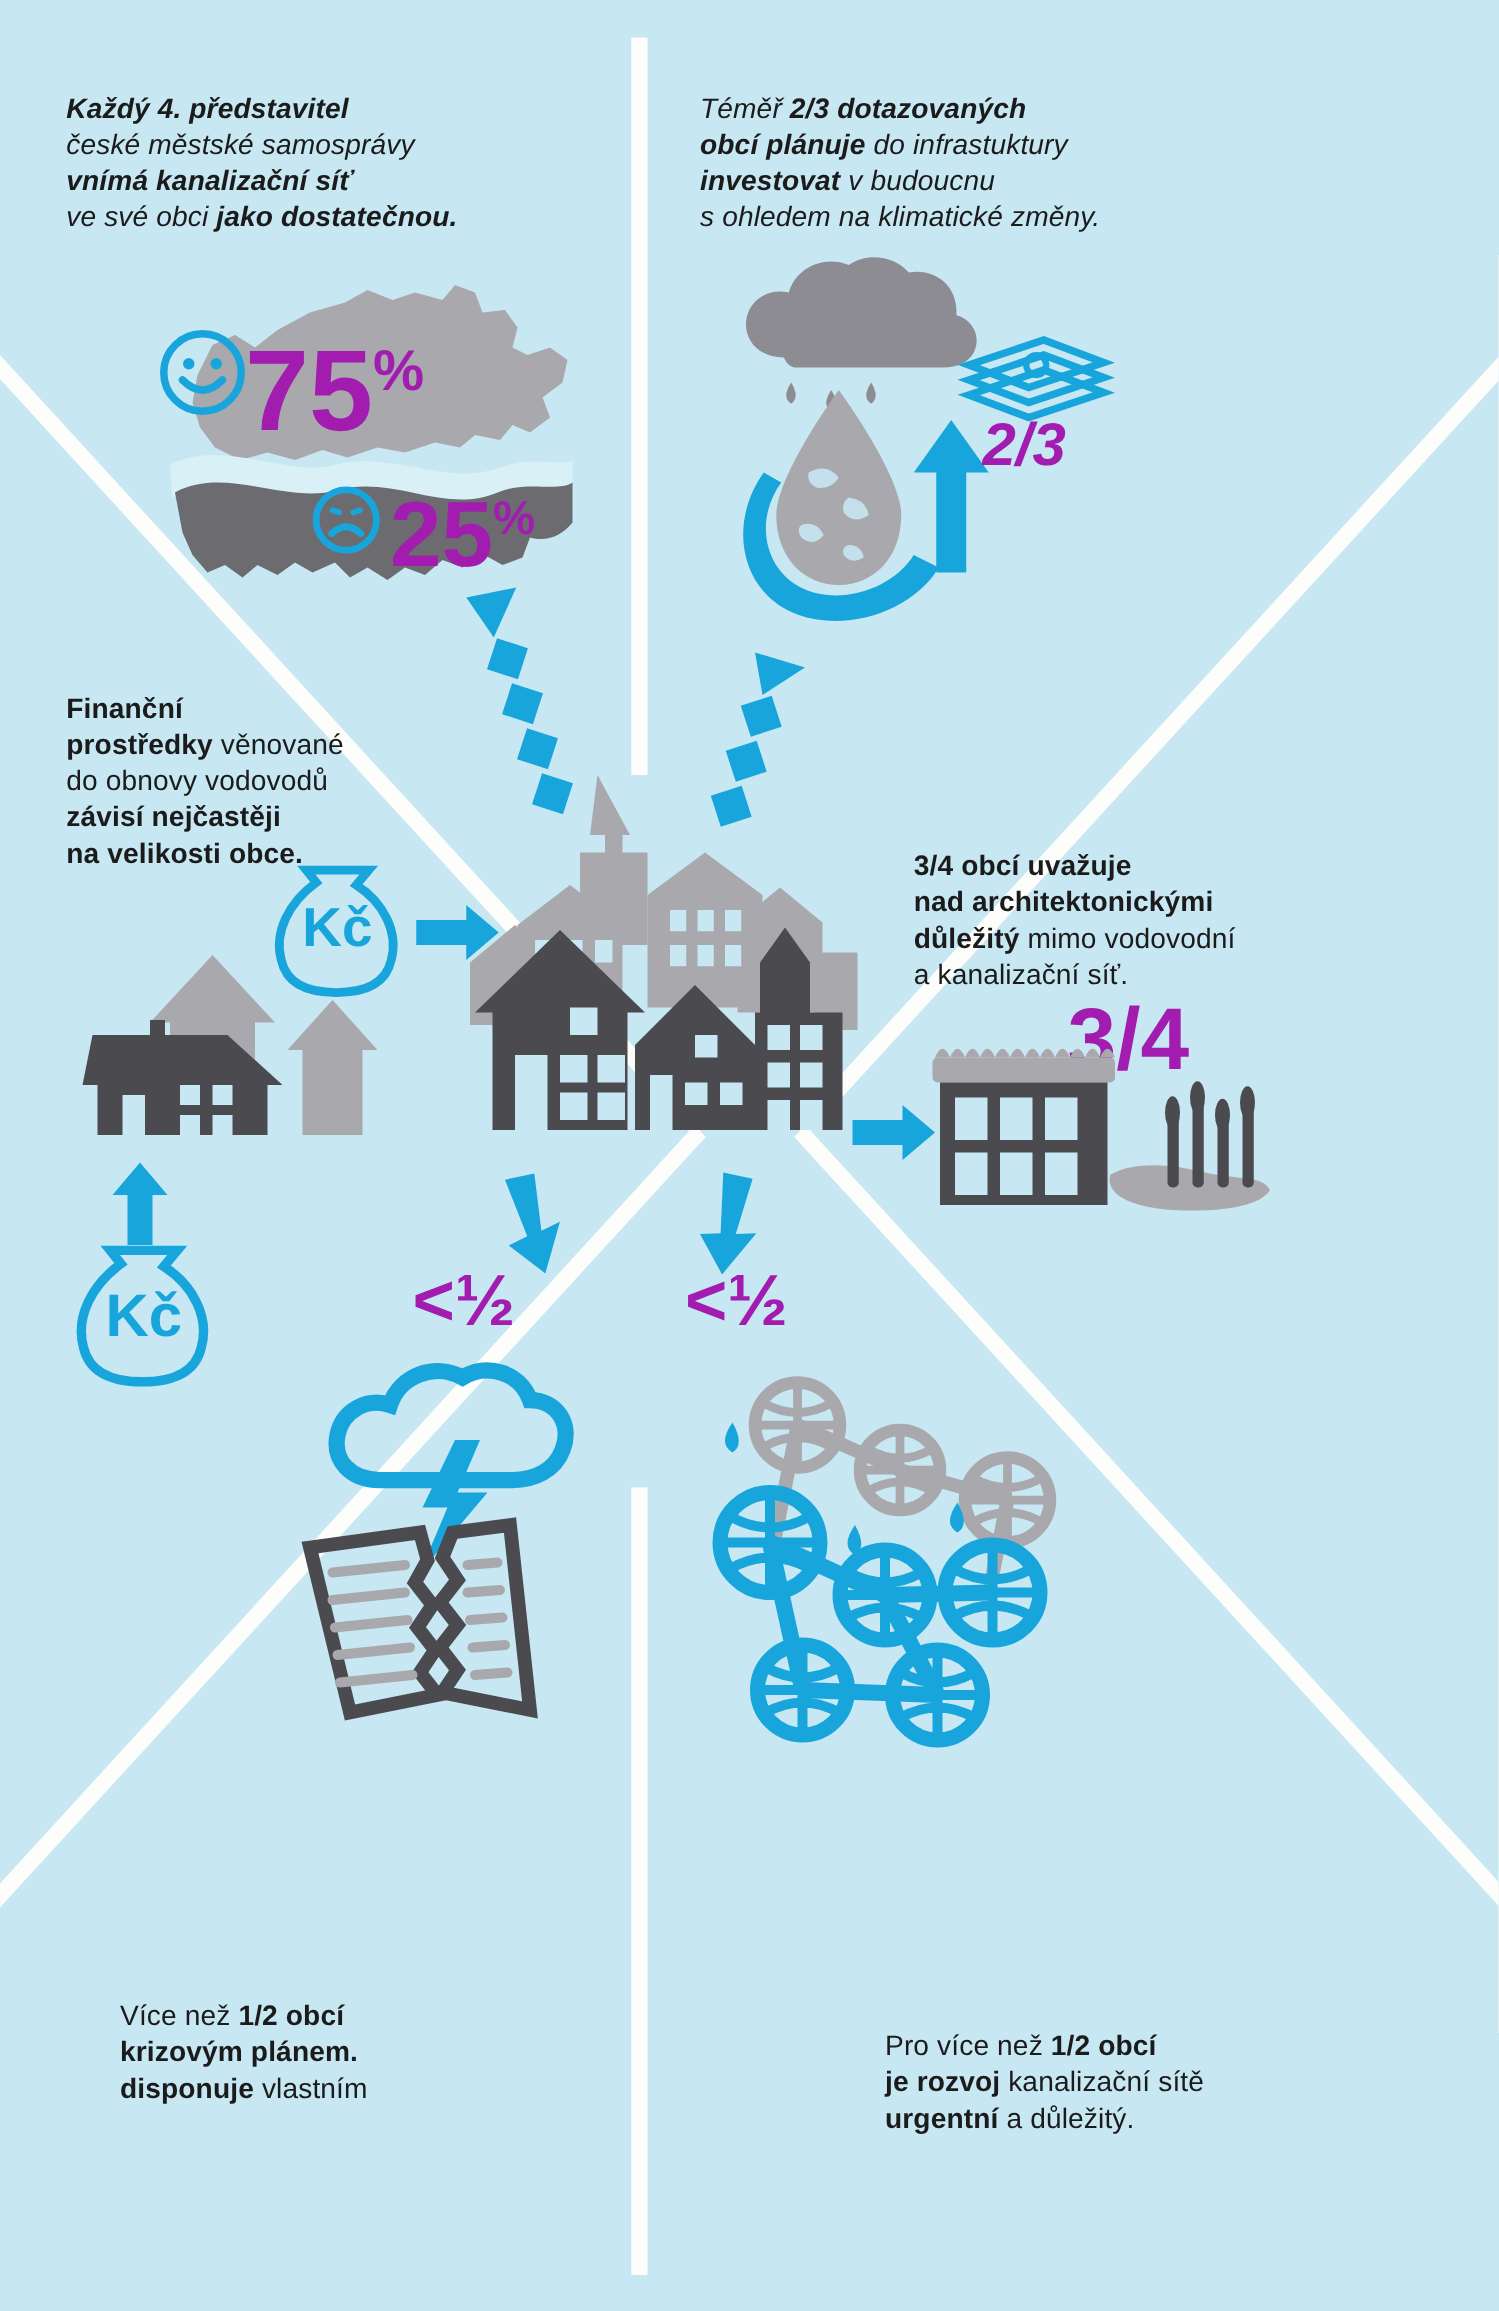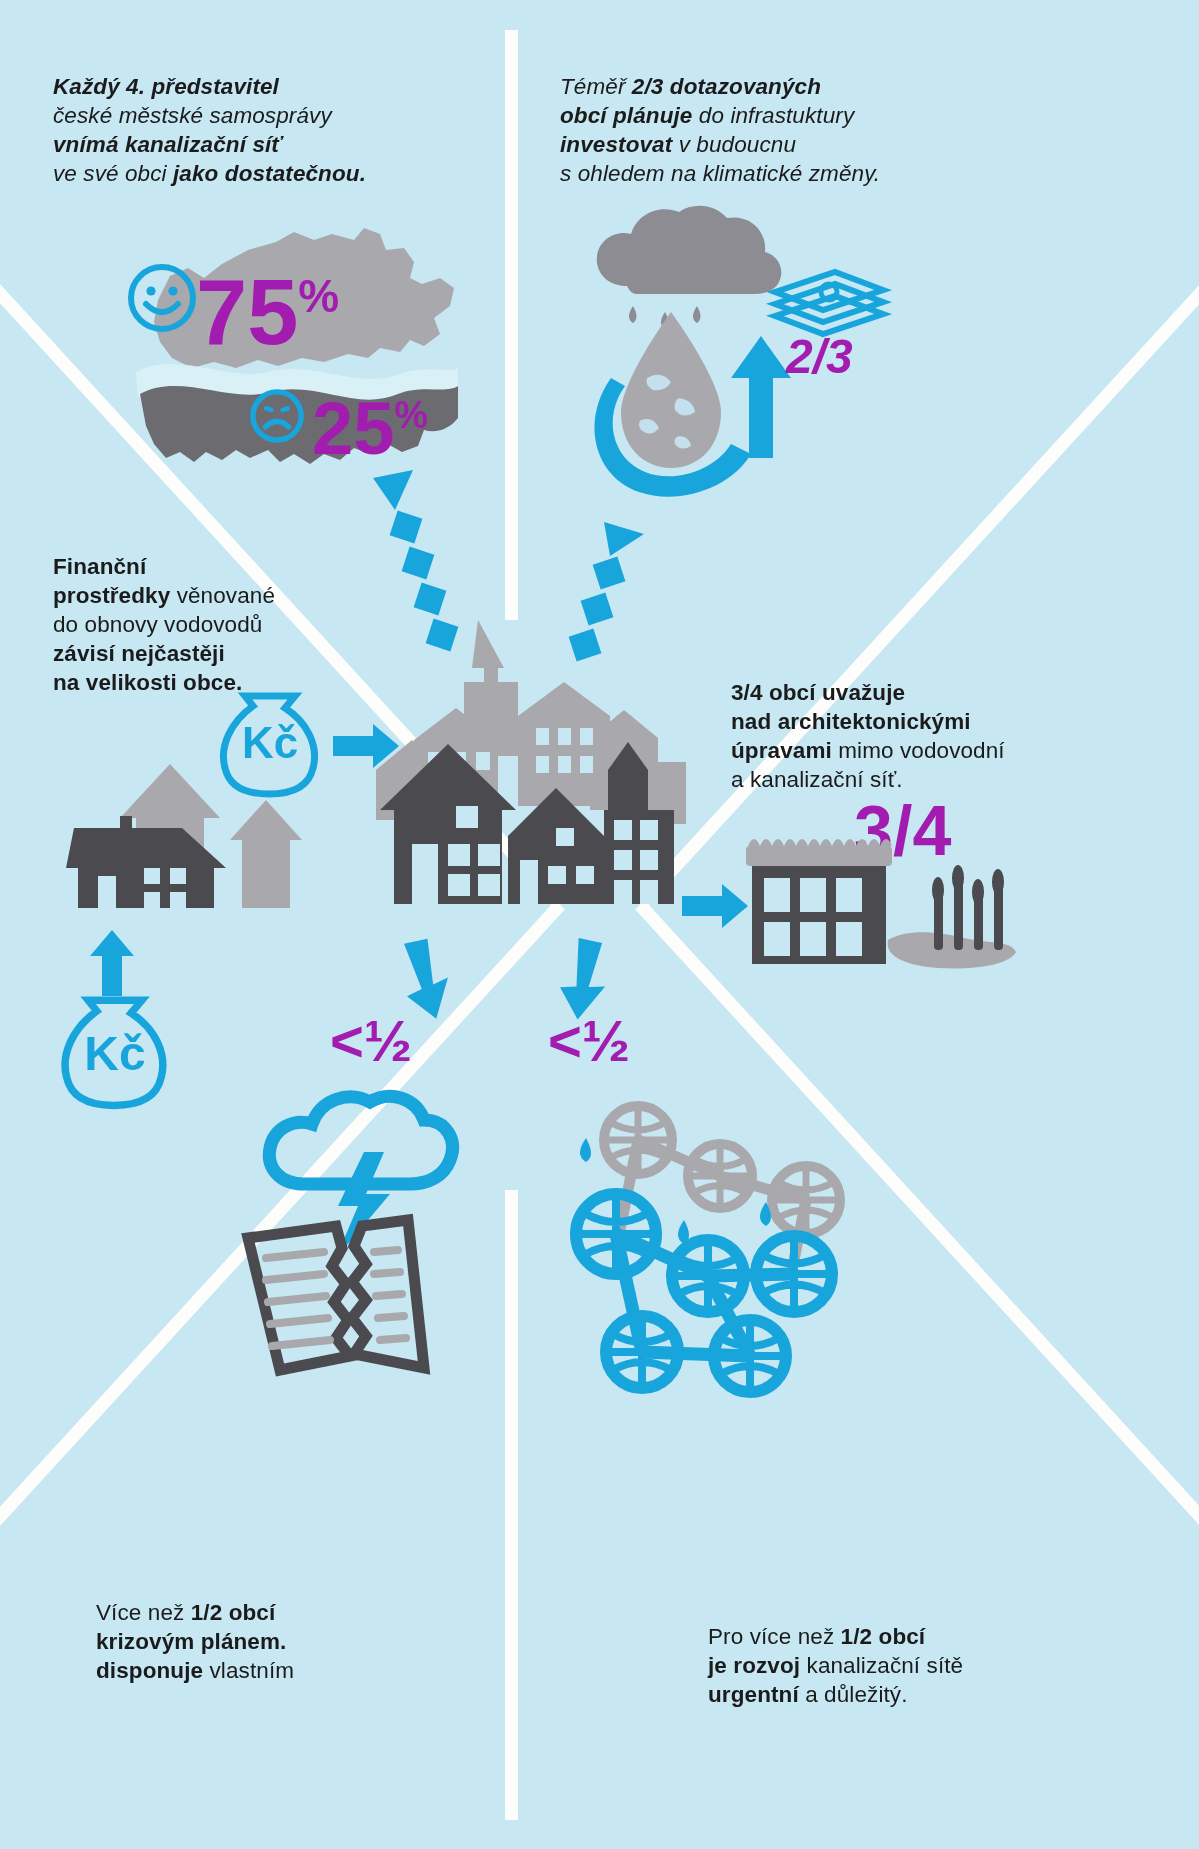--- a/index.html
+++ b/index.html
@@ -240,21 +240,21 @@
     <path fill="#18a5dc" d="M10,0 L34,0 L30,46 L46,42 L26,80 L2,52 L18,48 Z" transform="rotate(12 24 40)"></path>
   </svg>
 
   <svg class="ico" style="left:682px;top:884px;" width="66" height="44">
     <path fill="#18a5dc" d="M0,12 L40,12 L40,0 L66,22 L40,44 L40,32 L0,32 Z"></path>
   </svg>
 
   <div class="txt" style="left:700px;top:678px;width:330px;margin-left:31px;">
     <div><b>3/4 obcí uvažuje</b></div>
     <div><b>nad architektonickými</b></div>
-    <div><b>úpravami</b><span> mimo vodovodní</span></div>
+    <div><b>důležitý</b><span> mimo vodovodní</span></div>
     <div><span>a kanalizační síť.</span></div>
   </div>
   <div class="bignum" style="left:854px;top:796px;font-size:70px;line-height:70px;">3/4</div>
 
   <div class="ico" style="left:738px;top:820px;">
     <svg width="280" height="160" viewBox="0 0 280 160">
 
       <g fill="#a9a9ad">
         <rect x="8" y="26" width="146" height="20" rx="4"></rect>
         <path d="M10,26 q6,-14 12,0 q6,-14 12,0 q6,-14 12,0 q6,-14 12,0 q6,-14 12,0 q6,-14 12,0 q6,-14 12,0 q6,-14 12,0 q6,-14 12,0 q6,-14 12,0 q6,-14 12,0 q6,-14 12,0 L152,26 Z"></path>

